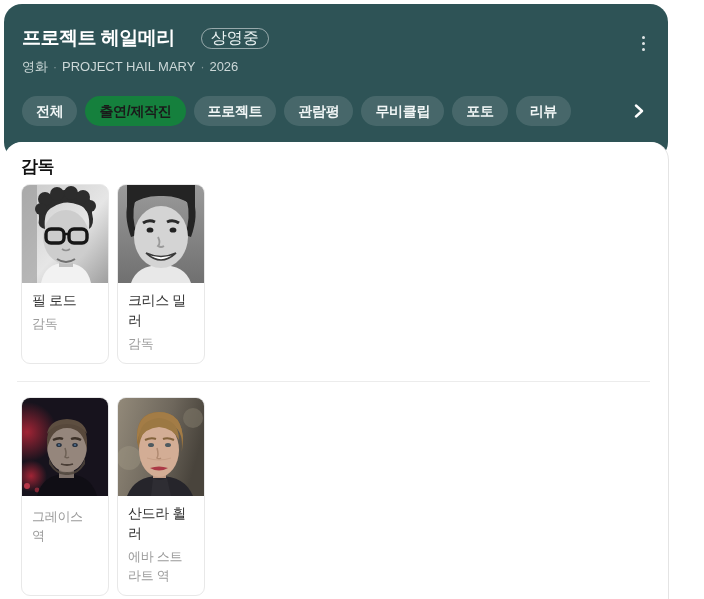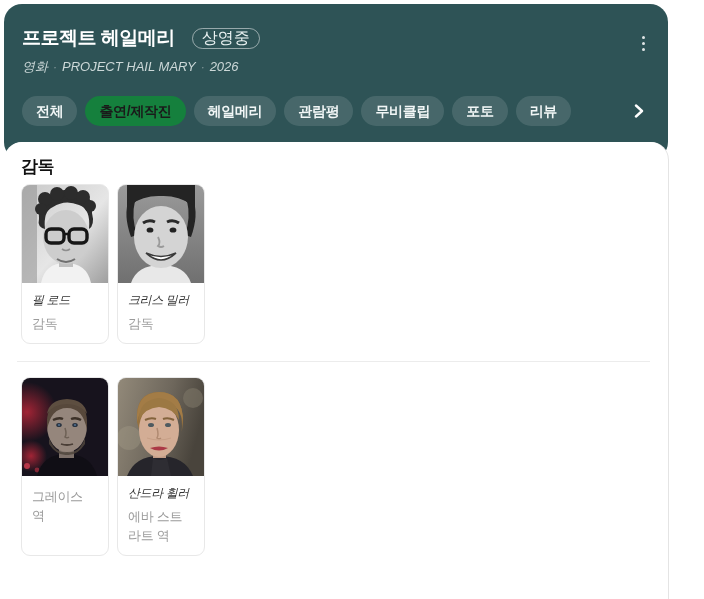--- a/index.html
+++ b/index.html
@@ -3,30 +3,30 @@
 <meta charset="utf-8">
 <style>
   * { margin:0; padding:0; box-sizing:border-box; }
   html,body { width:704px; height:599px; overflow:hidden; background:#ffffff;
               font-family:"Liberation Sans","DejaVu Sans",sans-serif; }
   .page { position:relative; width:704px; height:599px; }
 
   
   .panel { position:absolute; left:4px; top:4px; width:664px; }
   .header { background:#2E5356; border-radius:18px; padding:21px 18px 34px 18px; position:relative; }
-  .title-row { display:flex; align-items:center; gap:17px; }
+  .title-row { display:flex; align-items:center; gap:26px; }
   .movie-title { color:#ffffff; font-size:19px; font-weight:700; letter-spacing:-0.5px; line-height:26px; }
   .badge { display:inline-block; border:1px solid rgba(255,255,255,0.5); color:#eaf2f2;
            font-size:16px; line-height:16px; padding:1px 9px 2px; border-radius:11px; white-space:nowrap; }
   .kebab { position:absolute; right:14px; top:26px; width:22px; height:26px; display:flex;
            flex-direction:column; align-items:center; justify-content:center; gap:3px;
            background:none; border:none; cursor:pointer; }
   .kebab i { width:3px; height:3px; border-radius:50%; background:rgba(255,255,255,0.85); }
 
-  .meta-row { margin-top:7px; font-size:13px; color:#ccd8d8; line-height:17px;font-style:italic; }
+  .meta-row { margin-top:7px; font-size:13px; color:#ccd8d8; line-height:17px; }
   .meta-row .sep { color:rgba(255,255,255,0.4); margin:0 5px; font-size:12px; }
 
   .tabs-row { margin-top:20px; display:flex; align-items:center; }
   .tabs-strip { position:relative; width:606px; overflow:hidden; }
   .tabs-inner { display:flex; gap:8px; align-items:flex-end; width:max-content; }
   .tab { flex:0 0 auto; background:rgba(255,255,255,0.12); color:#f1f6f6; border:none; cursor:pointer;
          font-family:inherit; font-size:14px; font-weight:700; letter-spacing:-0.3px;
          line-height:30px; height:30px; padding:0 14px; border-radius:16px; white-space:nowrap; }
   .tab.selected { background:#15803d; color:#1a1a1a; }
   .tabs-fade { position:absolute; top:0; right:0; width:40px; height:30px; pointer-events:none;
@@ -36,21 +36,21 @@
 
   
   .content { position:relative; background:#ffffff; border-radius:18px 18px 0 0; margin-top:-18px;
              min-height:480px; box-shadow:1px 0 0 #e4e4e4; padding:14px 17px 20px 17px; }
   .section-heading { font-size:17px; font-weight:700; color:#111111; letter-spacing:-0.4px; line-height:22px; }
   .cards-row { margin-top:6px; display:flex; gap:8px; align-items:stretch; }
   .person-card { width:88px; flex:0 0 88px; background:#ffffff; border:1px solid #e8e8e8;
                  border-radius:9px; overflow:hidden; display:flex; flex-direction:column; cursor:pointer; }
   .photo { width:86px; height:98px; display:block; background:#ddd; }
   .person-text { padding:7px 10px 10px; }
-  .person-name { font-size:12px; color:#333333; line-height:20px; letter-spacing:-0.4px; word-break:break-all;font-style:italic; }
+  .person-name { font-size:14px; color:#333333; line-height:20px; letter-spacing:-0.4px; word-break:break-all; }
   .person-role { margin-top:4px; font-size:13px; color:#9b9b9b; line-height:19px; letter-spacing:-0.3px; word-break:break-all; }
   .divider { height:1px; background:#ececec; margin:17px 1px 15px -4px; }
 </style>
 </head>
 <body>
 
 <div class="page">
   <div class="panel">
 
     <div class="header">
@@ -65,21 +65,21 @@
       </button>
       <div class="meta-row">
         <span>영화</span><span class="sep">·</span><span>PROJECT HAIL MARY</span><span class="sep">·</span><span>2026</span>
       </div>
 
       <div class="tabs-row">
         <div class="tabs-strip">
           <div class="tabs-inner">
             <button class="tab">전체</button>
             <button class="tab selected">출연/제작진</button>
-            <button class="tab">헤일메리</button>
+            <button class="tab">프로젝트</button>
             <button class="tab">관람평</button>
             <button class="tab">무비클립</button>
             <button class="tab">포토</button>
             <button class="tab">리뷰</button>
           </div>
           <div class="tabs-fade"></div>
         </div>
         <button class="tabs-next">
           <svg width="12" height="14" viewBox="0 0 12 14">
             <path d="M3 1.5 L9 7 L3 12.5" fill="none" stroke="#ffffff" stroke-width="2.4" stroke-linecap="round" stroke-linejoin="round"></path>

